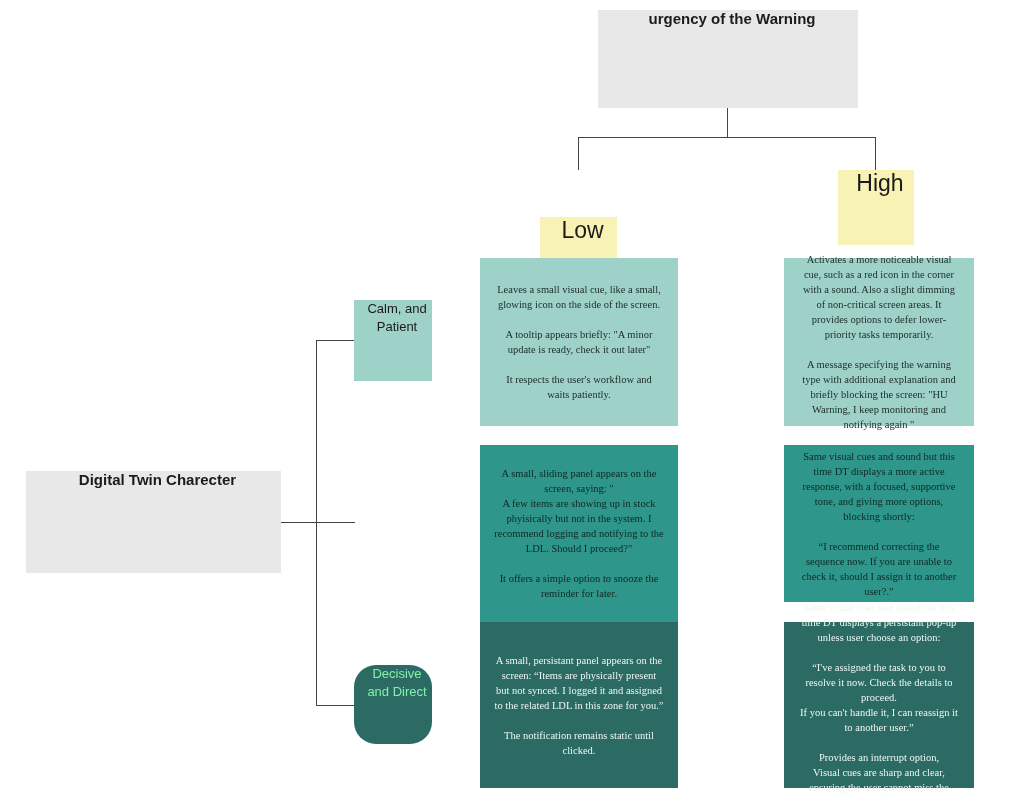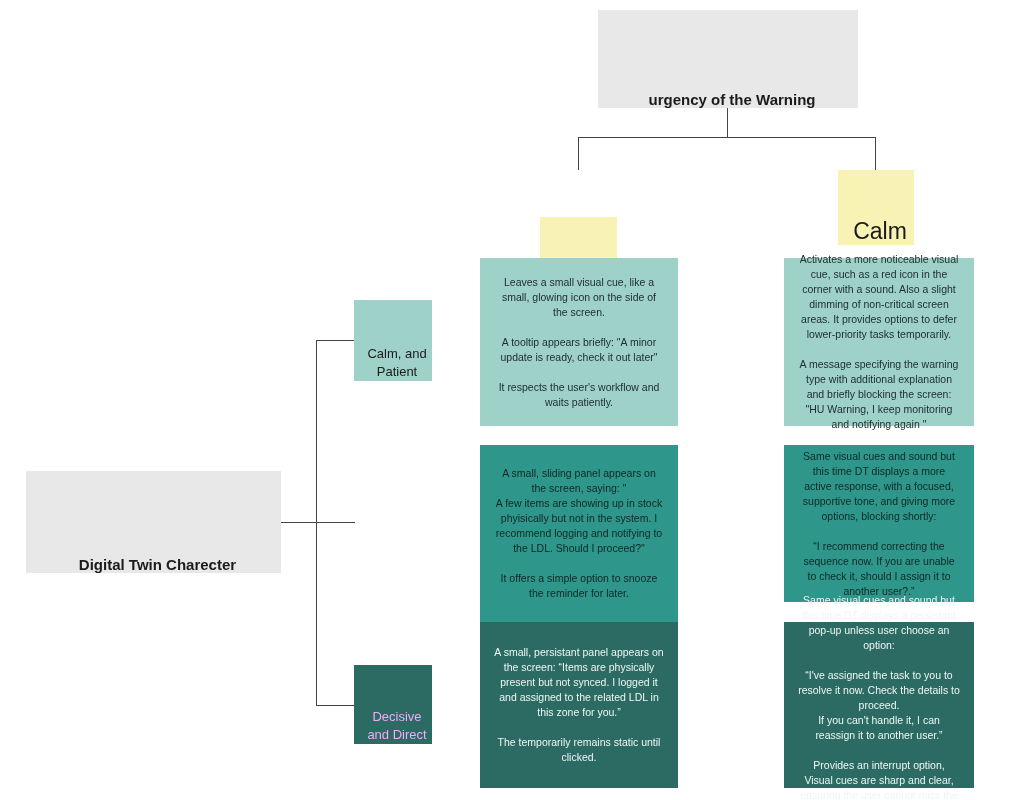--- a/index.html
+++ b/index.html
@@ -22,21 +22,21 @@
     inset: 0;
     width: 1024px;
     height: 800px;
   }
 
   
   .box {
     position: absolute;
     box-sizing: border-box;
     display: flex;
-    align-items: flex-end;
+    align-items: flex-start;
     justify-content: center;
     text-align: center;
     padding-left: 8px;
   }
 
   
   .box-grey {
     background: #e8e8e8;
     font-weight: bold;
     color: #1b1b1b;
@@ -45,40 +45,41 @@
   
   .box-yellow {
     background: #f8f3b5;
     color: #1b1b1b;
     font-weight: 400;
   }
 
   
   .box-tint-1 { background: #9ed1c8; color: #1b1b1b; }
   .box-tint-2 { background: #2e968a; color: #f4fbfa; }
-  .box-tint-3 { background: #2b6b63; color: #f0abfc; }
+  .box-tint-3 { background: #2b6b63; color: #86efac; border-radius: 22px; }
 
   
   .cell {
     position: absolute;
     box-sizing: border-box;
     display: flex;
     align-items: center;
     justify-content: center;
     padding: 10px 14px;
   }
   .cell-1 { background: #9ed1c8; color: #20302e; }
   .cell-2 { background: #2e968a; color: #0e2926; }
   .cell-3 { background: #2b6b63; color: #eef6f4; }
 
   .cell-text {
     font-size: 10.5px;
     line-height: 15px;
     text-align: center;
     white-space: pre-line;
+    font-family: Liberation Serif, serif;
   }
 
   
   .t-root      { font-size: 15px; }
   .t-header    { font-size: 15px; }
   .t-level     { font-size: 23px; }
   .t-char      { font-size: 13px; line-height: 18px; white-space: pre-line; }
 
   
   .edge {
@@ -106,21 +107,21 @@
 
   <div class="box box-grey t-header" style="left:598px; top:10px; width:260px; height:98px;">
     <span>urgency of the Warning</span>
   </div>
 
   <div class="box box-yellow t-level" style="left:540px; top:170px; width:77px; height:75px;margin-top:47px;">
     <span>Low</span>
   </div>
 
   <div class="box box-yellow t-level" style="left:838px; top:170px; width:76px; height:75px;">
-    <span>Calm</span>
+    <span>High</span>
   </div>
 
   <div class="box box-tint-1 t-char" style="left:354px; top:300px; width:78px; height:81px;">
     <span>Calm, and
 Patient</span>
   </div>
 
   <div class="box box-grey t-root" style="left:26px; top:471px; width:255px; height:102px;">
     <span>Digital Twin Charecter</span>
   </div>
@@ -154,21 +155,21 @@
 
   <div class="cell cell-2" style="left:784px; top:445px; width:190px; height:157px;">
     <div class="cell-text">Same visual cues and sound but this time DT displays a more active response, with a focused, supportive tone, and giving more options, blocking shortly:
 
 “I recommend correcting the sequence now. If you are unable to check it, should I assign it to another user?.”</div>
   </div>
 
   <div class="cell cell-3" style="left:480px; top:622px; width:198px; height:166px;">
     <div class="cell-text">A small, persistant panel appears on the screen: “Items are physically present but not synced. I logged it and assigned to the related LDL in this zone for you.”
 
-The temporarily remains static until clicked.</div>
+The notification remains static until clicked.</div>
   </div>
 
   <div class="cell cell-3" style="left:784px; top:622px; width:190px; height:166px;">
     <div class="cell-text">Same visual cues and sound but this time DT displays a persistant pop-up unless user choose an option:
 
 “I've assigned the task to you to resolve it now. Check the details to proceed.
 If you can't handle it, I can reassign it to another user.”
 
 Provides an interrupt option,
 Visual cues are sharp and clear, ensuring the user cannot miss the warning.</div>

